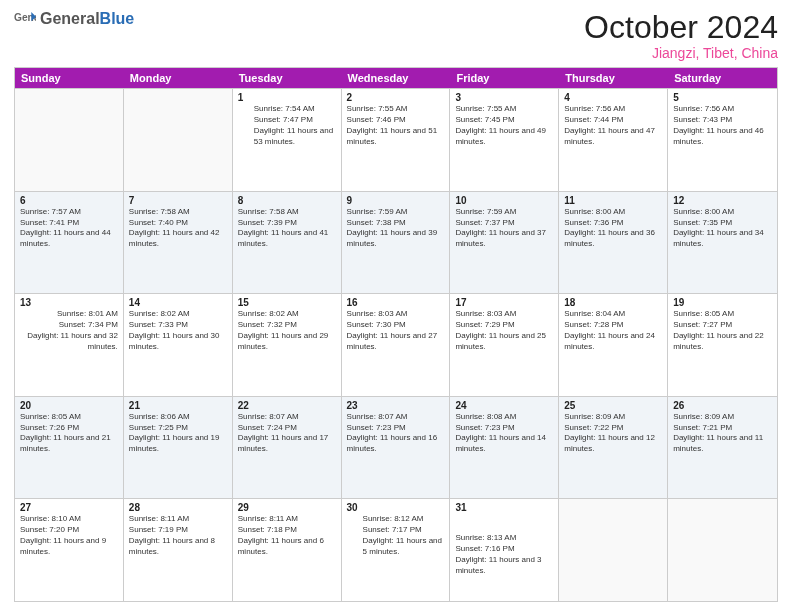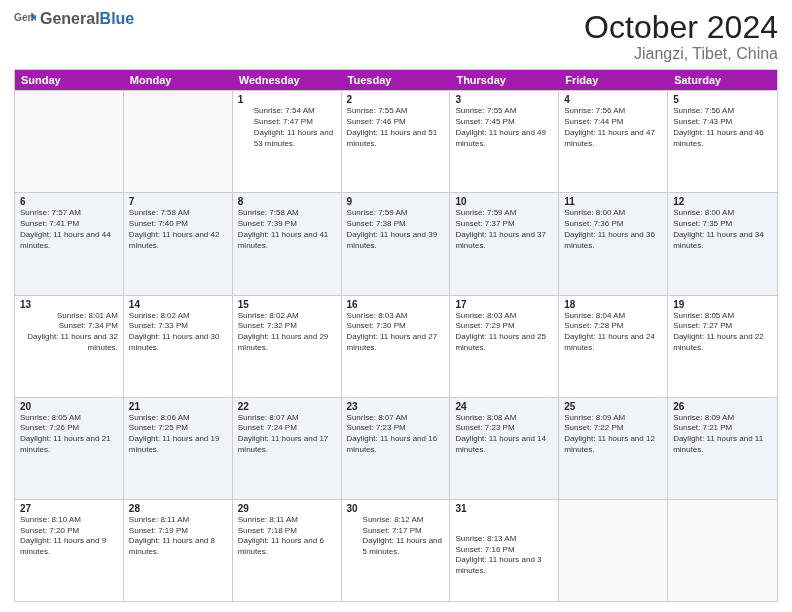--- a/index.html
+++ b/index.html
@@ -36,22 +36,22 @@
       text-align: right;
     }
     .month-title {
       font-size: 32px;
       font-weight: 300;
       color: #222;
       line-height: 1.1;
       margin-left: 39px;
     }
     .location-title {
-      font-size: 16px;
-      color: #737373;
+      font-size: 14px;
+      color: #ec4899;
     }
     .calendar {
       flex: 1;
       display: flex;
       flex-direction: column;
       border: 1px solid #ccc;
     }
     .cal-header {
       display: grid;
       grid-template-columns: repeat(7, 1fr);
@@ -122,24 +122,24 @@
     <div class="title-block">
       <div class="month-title">October 2024</div>
       <div class="location-title">Jiangzi, Tibet, China</div>
     </div>
   </div>
 
   <div class="calendar">
     <div class="cal-header">
     <div class="cal-header-cell">Sunday</div>
         <div class="cal-header-cell">Monday</div>
+        <div class="cal-header-cell">Tuesday</div>
         <div class="cal-header-cell">Wednesday</div>
-        <div class="cal-header-cell">Tuesday</div>
+        <div class="cal-header-cell">Friday</div>
         <div class="cal-header-cell">Thursday</div>
-        <div class="cal-header-cell">Friday</div>
         <div class="cal-header-cell">Saturday</div>
       </div>
     <div class="cal-body">
     <div class="cal-row">
           <div class="cal-cell empty"></div>
           <div class="cal-cell empty"></div>
           <div class="cal-cell">
             <span class="day-number">1</span>
             <div class="day-info" style="white-space: pre-line; margin-left: 16px;">Sunrise: 7:54 AM
 Sunset: 7:47 PM

